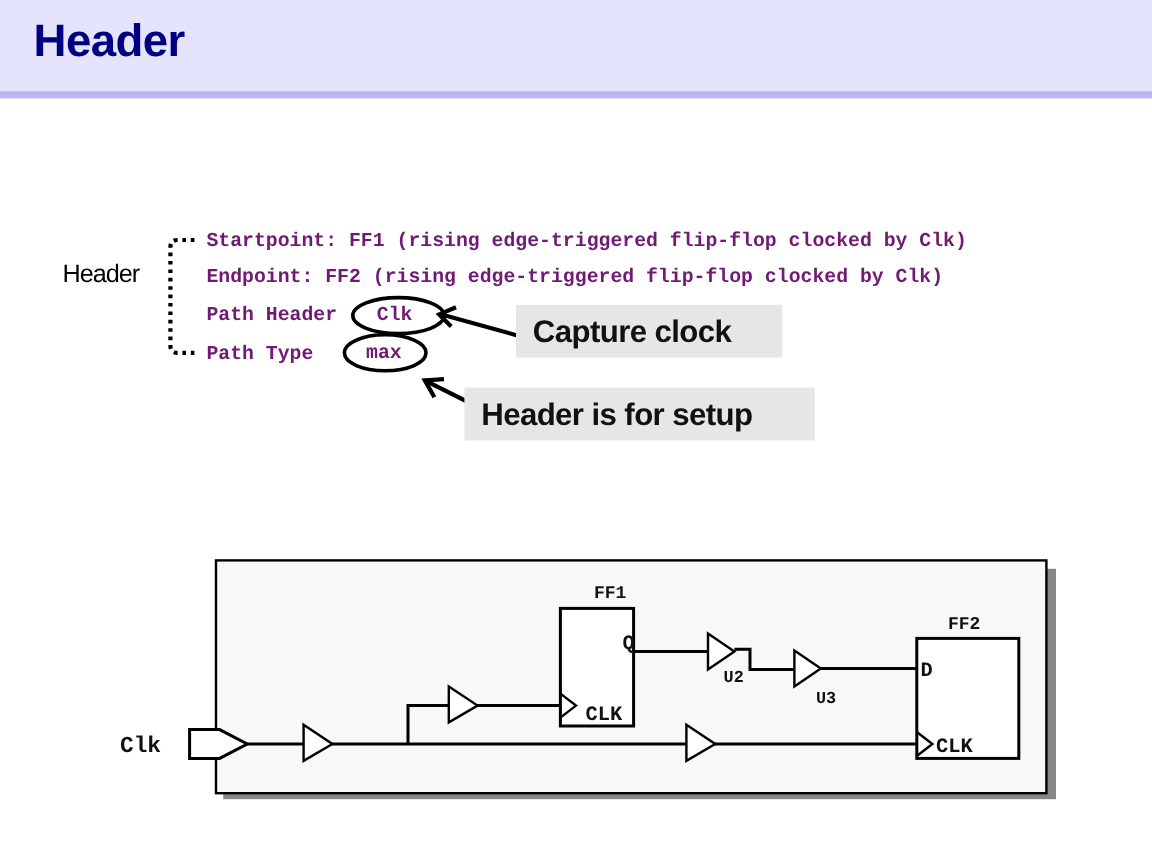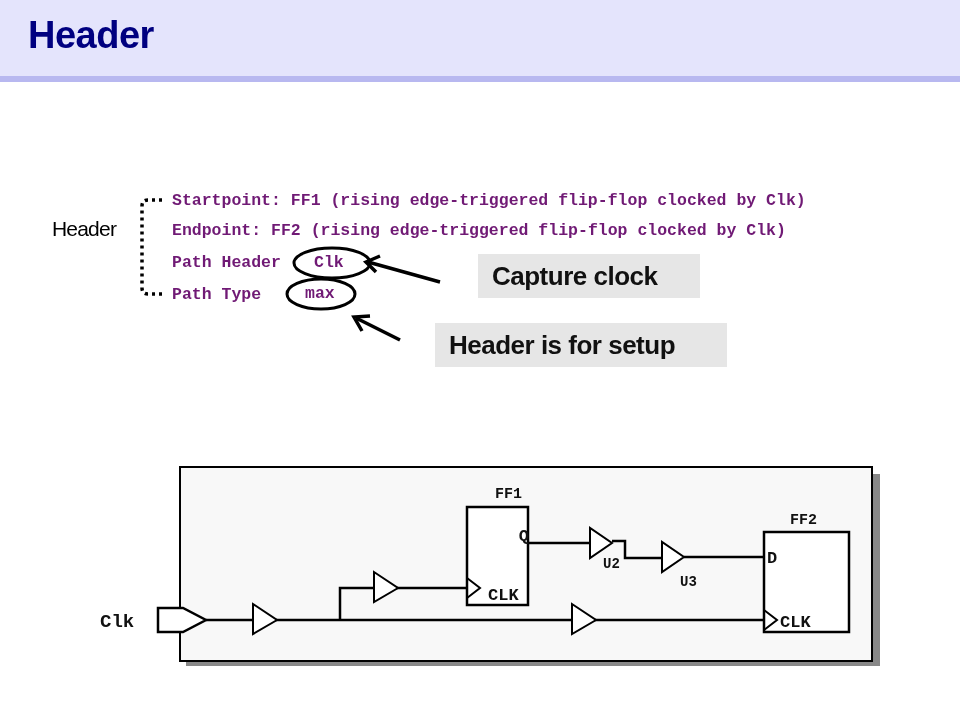--- a/index.html
+++ b/index.html
@@ -8,21 +8,21 @@
   .title-bar { position:absolute; left:0; top:0; width:960px; height:76px; background:#e4e4fc; }
   .title-rule { position:absolute; left:0; top:76px; width:960px; height:6px; background:#b8b8f0; }
   .title { position:absolute; left:28px; top:14px; font-size:38px; font-weight:bold; color:#000080;
            font-family:"Liberation Sans", sans-serif; letter-spacing:-0.5px; }
   .report-line { position:absolute; left:172px; font-family:"Liberation Mono", monospace; font-weight:bold;
                  font-size:16.5px; color:#701a75; white-space:pre; }
   .header-label { position:absolute; left:52px; top:217px; font-size:21px; color:#000;
                   font-family:"Liberation Sans", sans-serif; letter-spacing:-0.8px; }
   .callout { position:absolute; background:#e6e6e6; font-weight:bold; font-size:26px; color:#111;
              font-family:"Liberation Sans", sans-serif; padding:0 14px; display:flex; align-items:center;
-             letter-spacing:-0.5px;margin-left:48px; }
+             letter-spacing:-0.5px; }
   .page-num { position:absolute; left:902px; top:716px; font-size:28px; font-weight:bold; color:#000080; }
   svg text { font-family:"Liberation Mono", monospace; font-weight:bold; }
 </style>
 </head>
 <body>
 
 <div class="title-bar"></div>
 <div class="title-rule"></div>
 <div class="title">Header</div>
 

